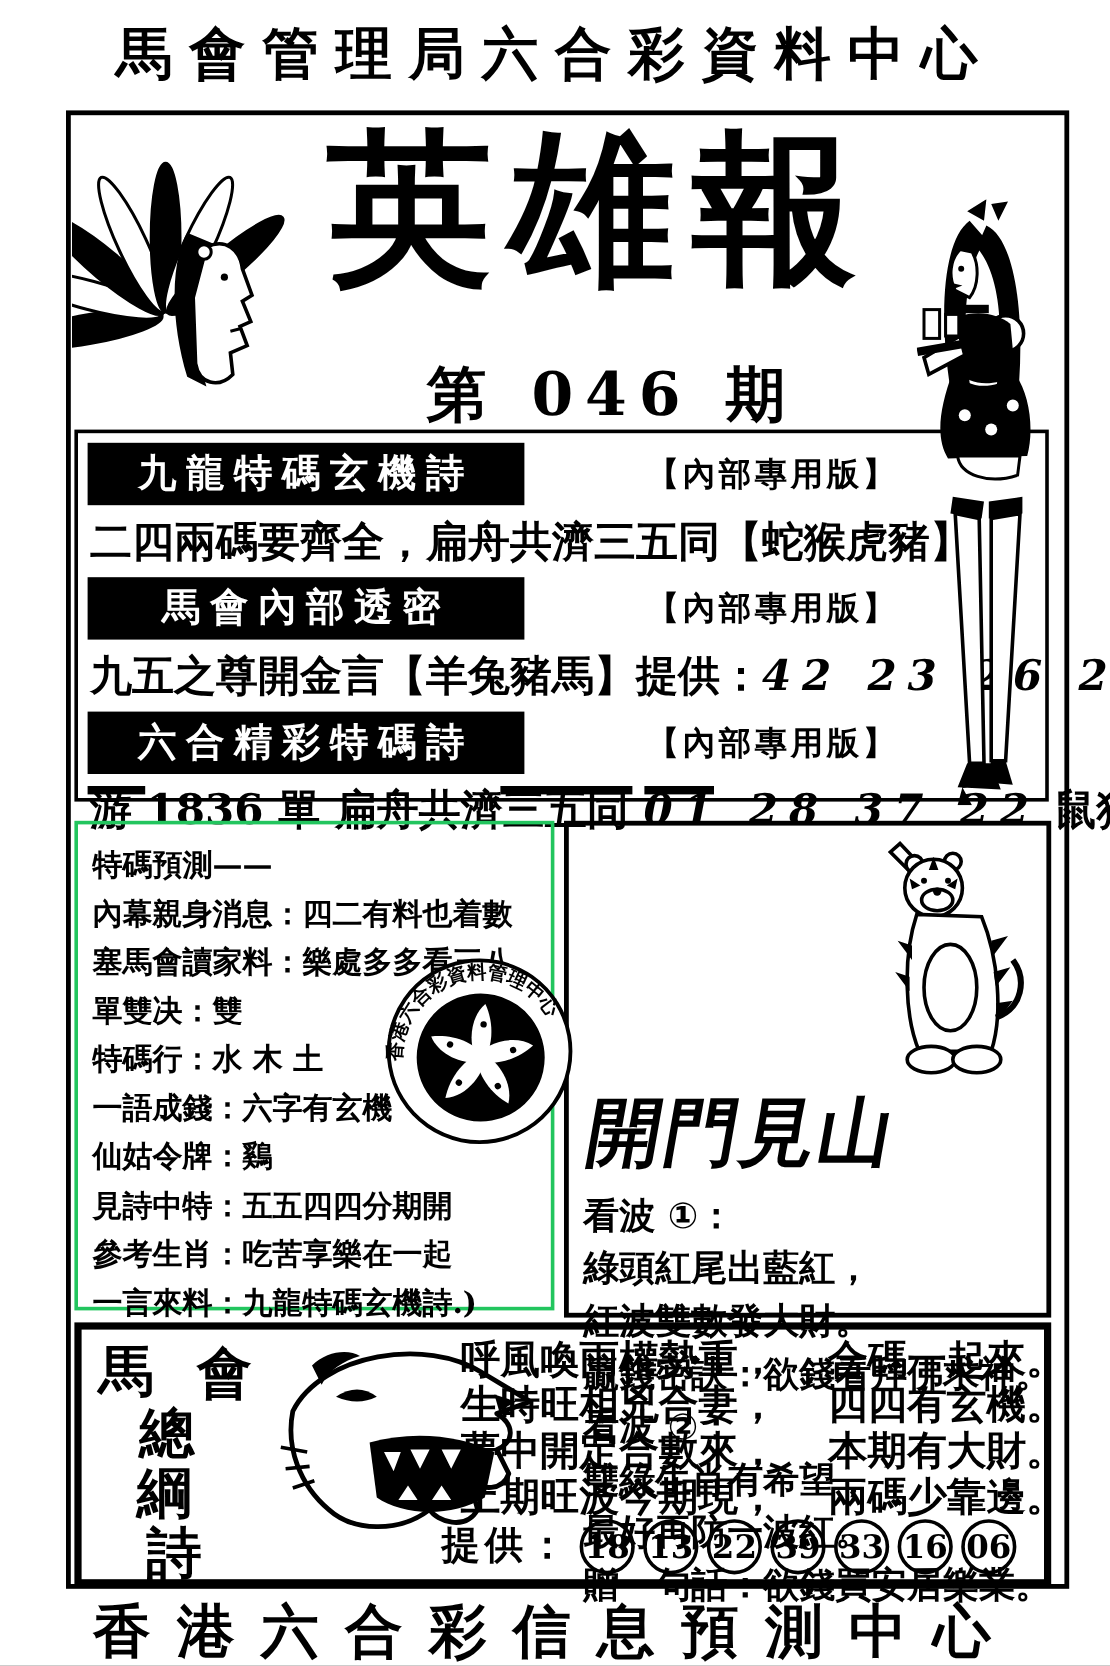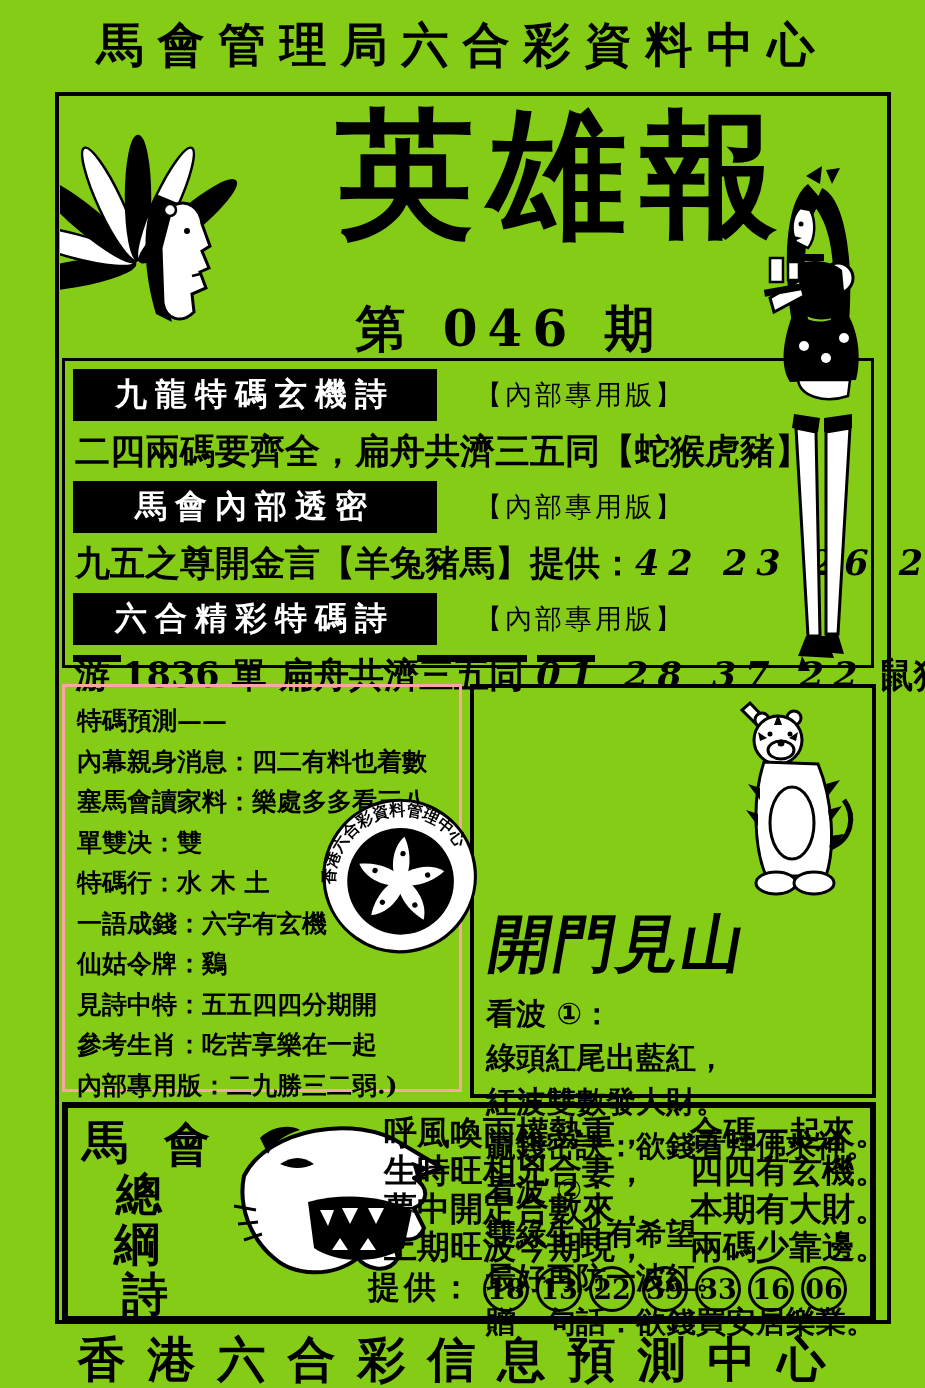--- a/index.html
+++ b/index.html
@@ -1,35 +1,35 @@
 <!DOCTYPE html>
 <html><head>
 <meta charset="utf-8">
 <style>
   *{box-sizing:border-box;margin:0;padding:0}
   body{margin:0;background:#888}
-  #page{position:relative;width:925px;height:1388px;margin:0 auto;background:#84cc16;color:#000;
+  #page{position:relative;width:925px;height:1388px;margin:0 auto;background:#ffffff;color:#000;
         font-family:"DejaVu Serif",serif;overflow:hidden}
   .abs{position:absolute}
   #top-header{top:14px;left:0;width:100%;text-align:center;font-size:47px;font-weight:900;letter-spacing:14px}
   #outer-box{left:55px;top:92px;width:836px;height:1232px;border:4px solid #000}
-  #masthead-title{left:272px;top:102px;width:520px;text-align:right;font-size:138px;font-weight:900;
+  #masthead-title{left:272px;top:102px;width:520px;text-align:left;font-size:138px;font-weight:900;
         letter-spacing:14px;line-height:1.05;white-space:nowrap}
   #issue-number{left:300px;top:296px;width:420px;text-align:center;font-size:50px;font-weight:900;letter-spacing:10px}
   #chief{left:60px;top:98px;z-index:3}
   #waitress{left:764px;top:166px;z-index:6}
   #tips-box{left:62px;top:358px;width:812px;height:310px;border:3px solid #000;padding:6px 8px;z-index:2}
   .tip-bar-row{display:flex;align-items:center;margin-top:2px}
   .bar{background:#000;color:#fff;font-size:32px;font-weight:700;letter-spacing:8px;
        width:364px;text-align:center;padding:4px 0}
-  .edition{margin-left:38px;font-size:27px;font-weight:400;letter-spacing:3px}
+  .edition{margin-left:102px;font-size:27px;font-weight:700;letter-spacing:3px}
   .tip-line{font-size:35px;font-weight:700;margin:7px 0 6px 2px;white-space:nowrap}
   .tip-nums{font-style:italic;letter-spacing:9px;font-weight:700}
   .umark{position:absolute;height:7px;background:#000;bottom:3px}
-  #pred-box{left:62px;top:684px;width:400px;height:408px;border:3px solid #fca5a5;
+  #pred-box{left:62px;top:684px;width:400px;height:408px;border:3px solid #22c55e;
         padding:14px 8px 8px 12px;font-size:25px;font-weight:700;z-index:2}
   .pred-item{line-height:40.5px;white-space:nowrap}
   #seal{left:320px;top:796px;z-index:7;transform:rotate(-10deg)}
   #kaimen-box{left:470px;top:684px;width:406px;height:414px;border:4px solid #000;
         padding:8px 8px 4px 12px;font-family:"DejaVu Sans",sans-serif;z-index:2}
   #tiger{float:right;width:130px;height:200px;margin:2px 0 2px 4px}
   #kaimen-title{font-size:62px;font-weight:900;transform:skewX(-10deg);display:inline-block;
         letter-spacing:2px;margin:2px 0 6px 4px;white-space:nowrap}
   .kaimen-line{font-size:30px;font-weight:700;line-height:44px;white-space:nowrap}
   #zong-box{left:62px;top:1102px;width:814px;height:220px;border:6px solid #000;z-index:2}
@@ -131,21 +131,21 @@
   <div class="abs" id="pred-box">
     <div class="pred-item">特碼預測——</div>
     <div class="pred-item">內幕親身消息：四二有料也着數</div>
     <div class="pred-item">塞馬會讀家料：樂處多多看三八</div>
     <div class="pred-item">單雙决：雙</div>
     <div class="pred-item">特碼行：水 木 土</div>
     <div class="pred-item">一語成錢：六字有玄機</div>
     <div class="pred-item">仙姑令牌：鷄</div>
     <div class="pred-item">見詩中特：五五四四分期開</div>
     <div class="pred-item">參考生肖：吃苦享樂在一起</div>
-    <div class="pred-item">內部專用版：二九勝三二弱.)</div>
+    <div class="pred-item">一言來料：九龍特碼玄機詩.)</div>
   </div>
 
   <div class="abs" id="seal">
     <svg width="160" height="160" viewBox="0 0 150 150">
       <defs>
           <path id="sealArc" d="M 13 80 A 62 62 0 0 1 137 80" fill="none"></path>
         </defs>
       <circle cx="75" cy="75" r="71" fill="#fff" stroke="#000" stroke-width="3"></circle>
       <text font-size="15" font-weight="bold" fill="#000" font-family="DejaVu Sans, sans-serif">
         <textPath href="#sealArc" startOffset="4%">香港六合彩資料管理中心</textPath>

